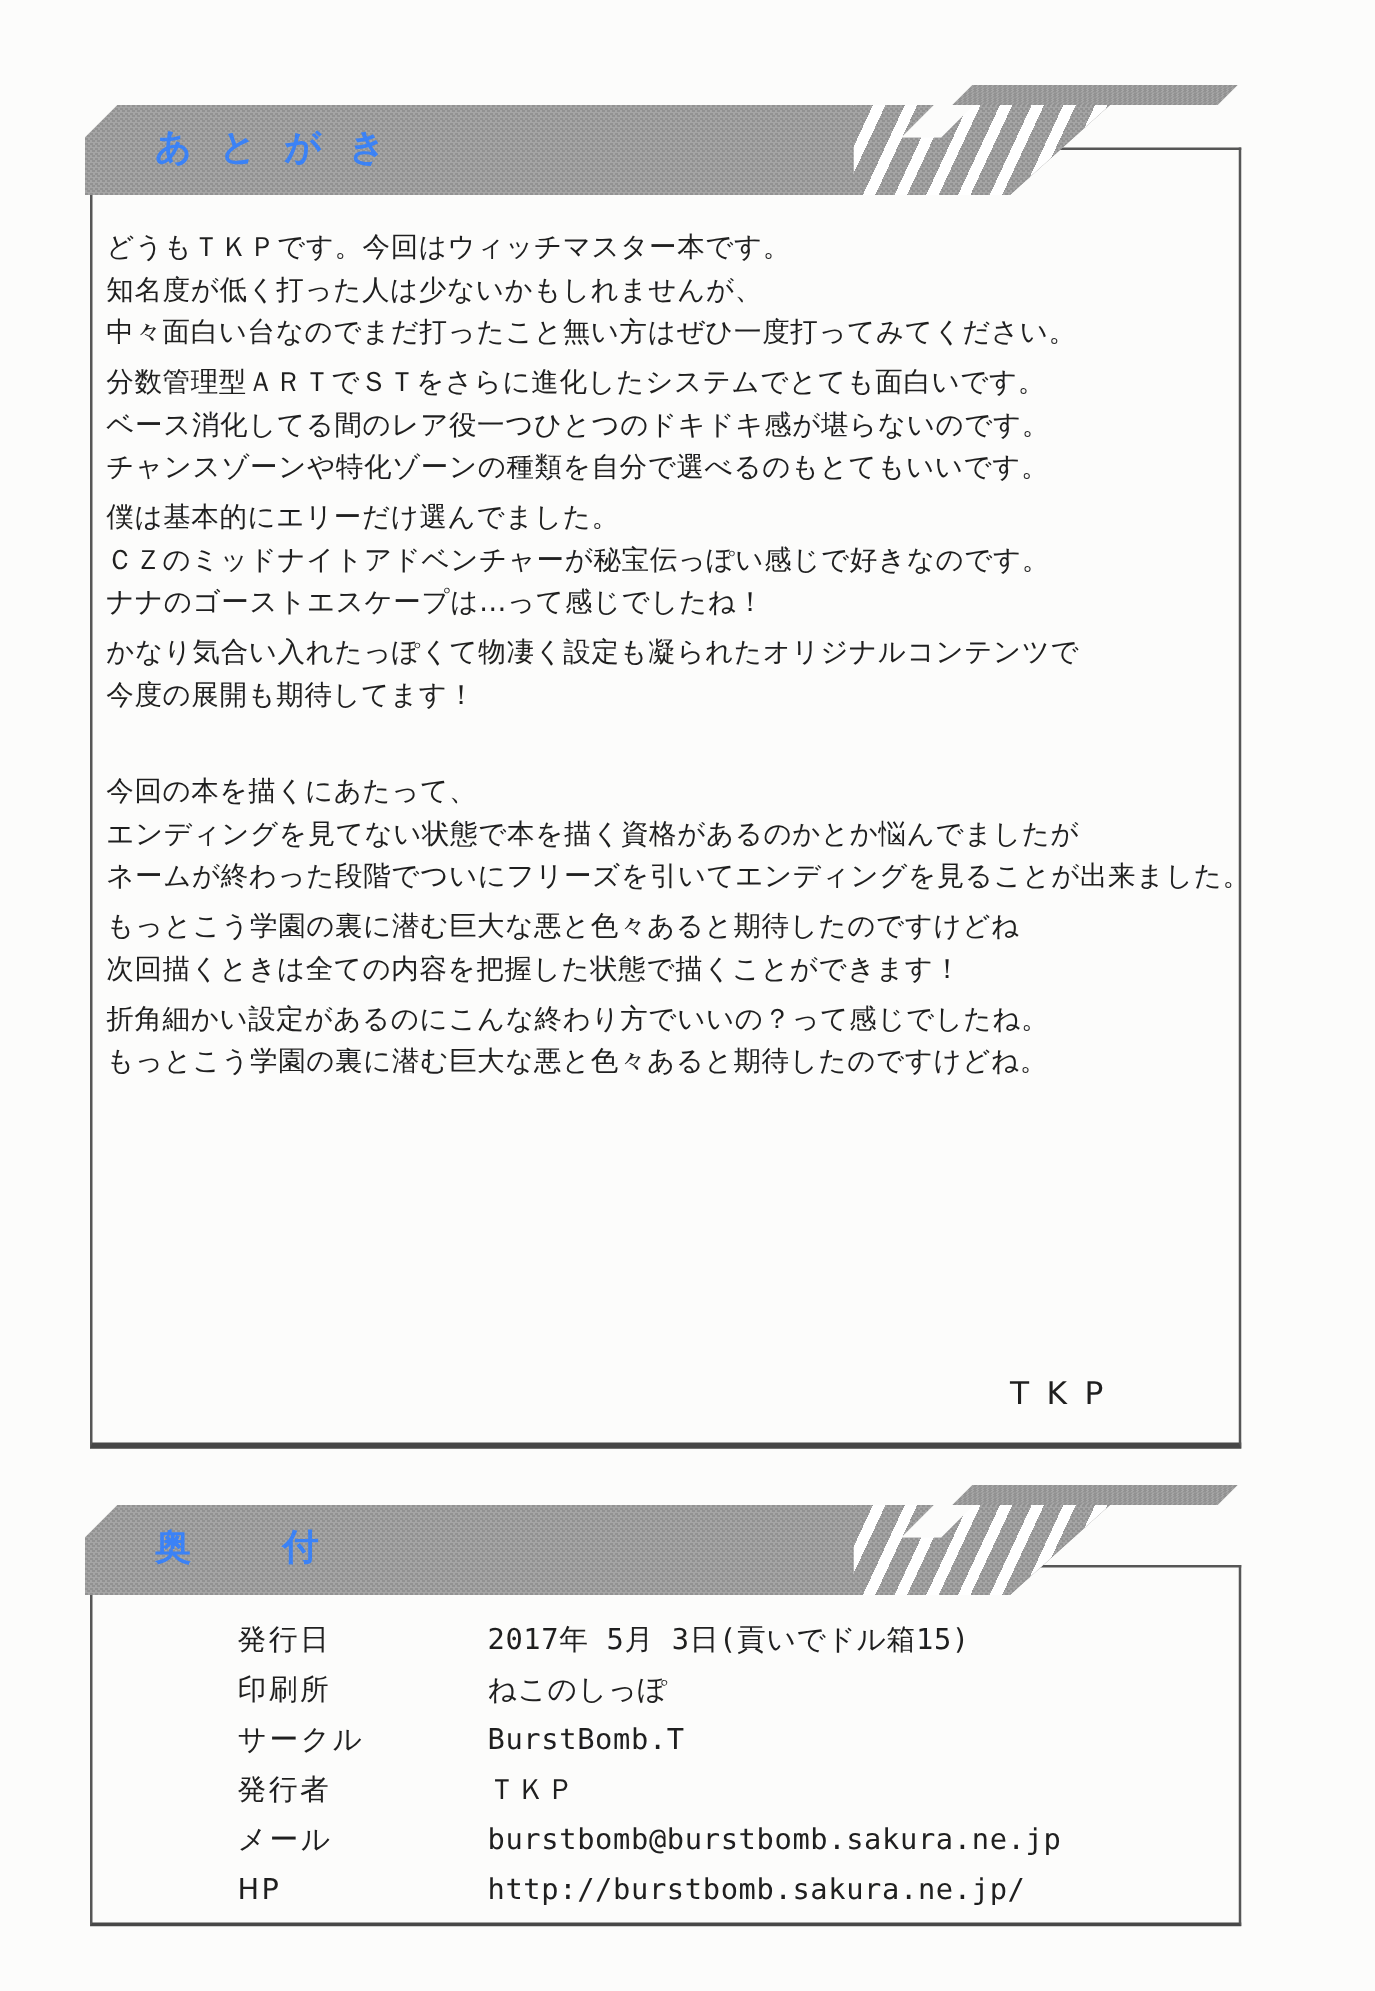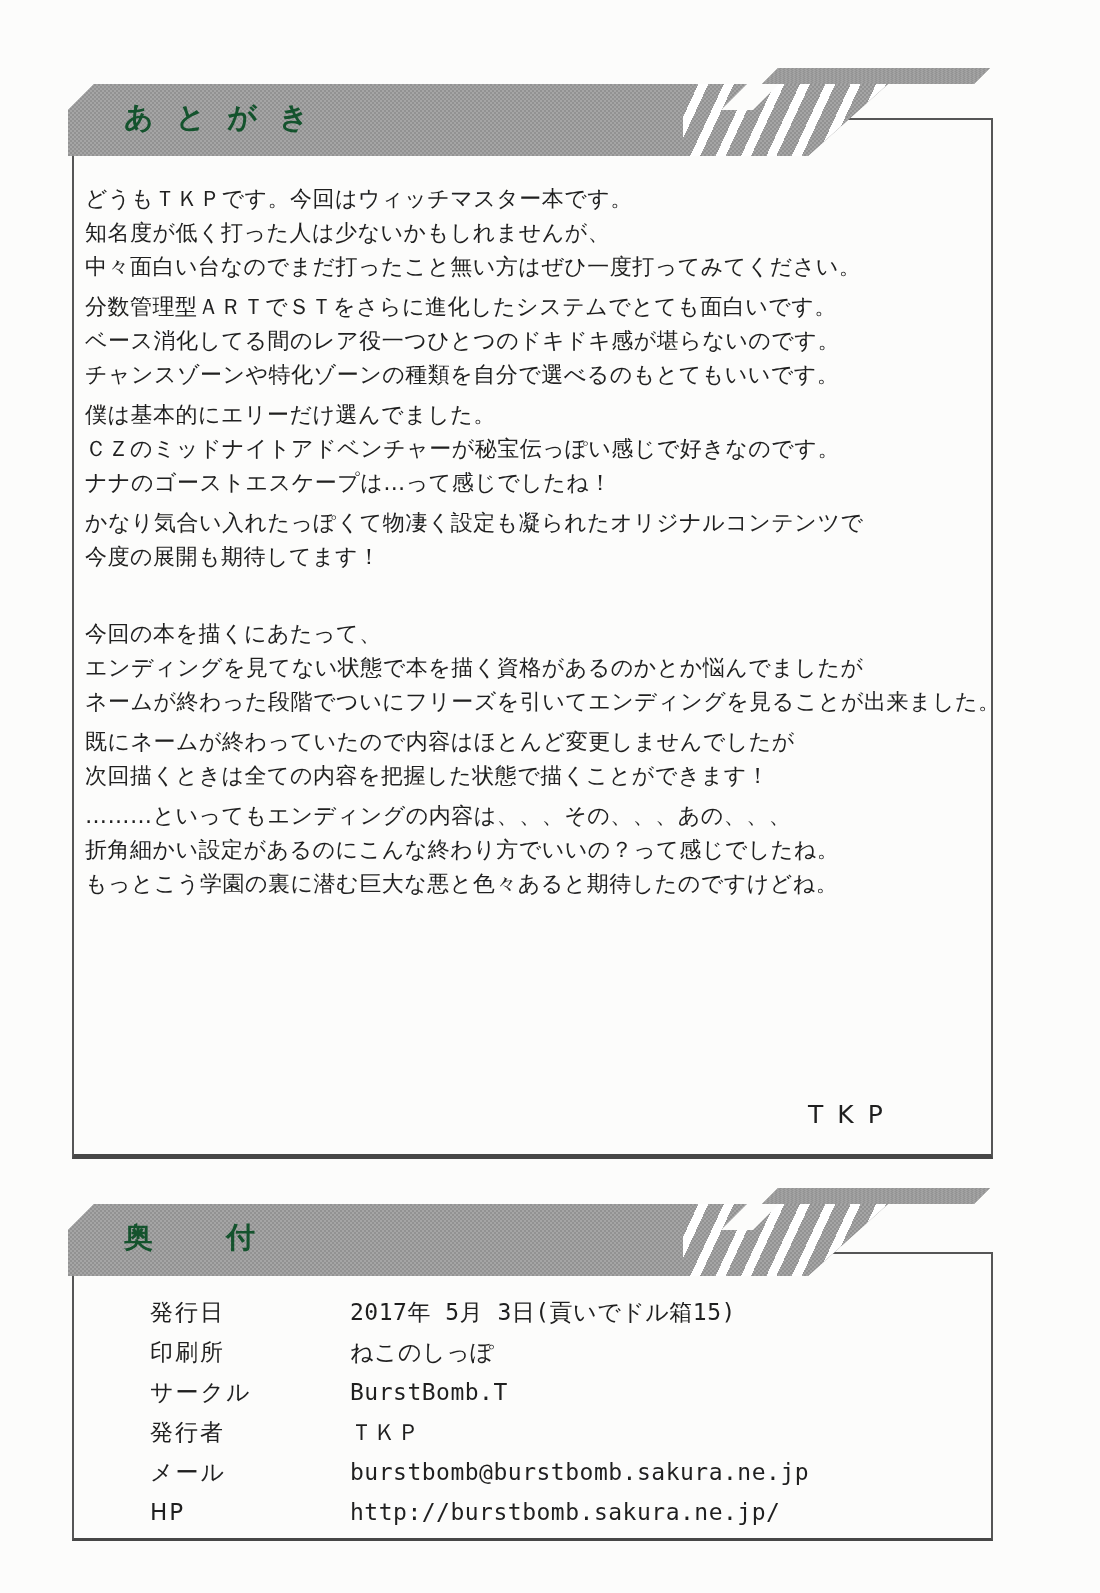--- a/index.html
+++ b/index.html
@@ -33,38 +33,38 @@
     transform:skewX(-45deg);
     background-color:#9b9b9b;
     background-image:repeating-conic-gradient(#929292 0% 25%, #a5a5a5 0% 50%);
     background-size:4px 4px;
   }
   .banner .notch{
     position:absolute;left:666px;top:16px;width:32px;height:26px;
     transform:skewX(-45deg);background:#fcfcfb;
   }
   .banner .title{
-    position:absolute;left:56px;top:30px;color:#14532d;
+    position:absolute;left:56px;top:30px;color:#3b82f6;
     font-size:29px;font-weight:bold;letter-spacing:22px;white-space:nowrap;
   }
   
   #afterword-text{position:absolute;left:85px;top:182px;width:880px;}
   .para{margin:0 0 6px 0;}
   .para.extra-gap{margin-bottom:43px;}
   .tline{
     height:34px;line-height:34px;font-size:22px;
     letter-spacing:0.5px;white-space:nowrap;
   }
   #signature{
     position:absolute;left:808px;top:1100px;
     font-size:25px;letter-spacing:14px;white-space:nowrap;
   }
   
   #colophon-rows{position:absolute;left:150px;top:1292px;width:800px;}
-  .crow{display:flex;height:40px;line-height:40px;}
+  .crow{display:flex;height:40px;line-height:40px;margin-left:40px;}
   .clabel{width:200px;font-size:23px;letter-spacing:2px;}
   .cvalue{
     font-size:23px;letter-spacing:0.5px;white-space:nowrap;
     font-family:"DejaVu Sans Mono","DejaVu Sans",monospace;
   }
 </style>
 </head>
 <body>
 
 <div class="frame" id="afterword-box"></div>
@@ -97,25 +97,24 @@
     <div class="para extra-gap">
       <div class="tline">かなり気合い入れたっぽくて物凄く設定も凝られたオリジナルコンテンツで</div>
       <div class="tline">今度の展開も期待してます！</div>
     </div>
     <div class="para">
       <div class="tline">今回の本を描くにあたって、</div>
       <div class="tline">エンディングを見てない状態で本を描く資格があるのかとか悩んでましたが</div>
       <div class="tline">ネームが終わった段階でついにフリーズを引いてエンディングを見ることが出来ました。</div>
     </div>
     <div class="para">
-      <div class="tline">既にネームが終わっていたので内容はほとんど変更しませんでしたが</div>
+      <div class="tline">もっとこう学園の裏に潜む巨大な悪と色々あると期待したのですけどね</div>
       <div class="tline">次回描くときは全ての内容を把握した状態で描くことができます！</div>
     </div>
     <div class="para">
-      <div class="tline">………といってもエンディングの内容は、、、その、、、あの、、、</div>
       <div class="tline">折角細かい設定があるのにこんな終わり方でいいの？って感じでしたね。</div>
       <div class="tline">もっとこう学園の裏に潜む巨大な悪と色々あると期待したのですけどね。</div>
     </div>
   </div>
 
 <div id="signature">TKP</div>
 
 <div class="frame" id="colophon-box"></div>
 
 <div class="banner" style="top:1188px">

